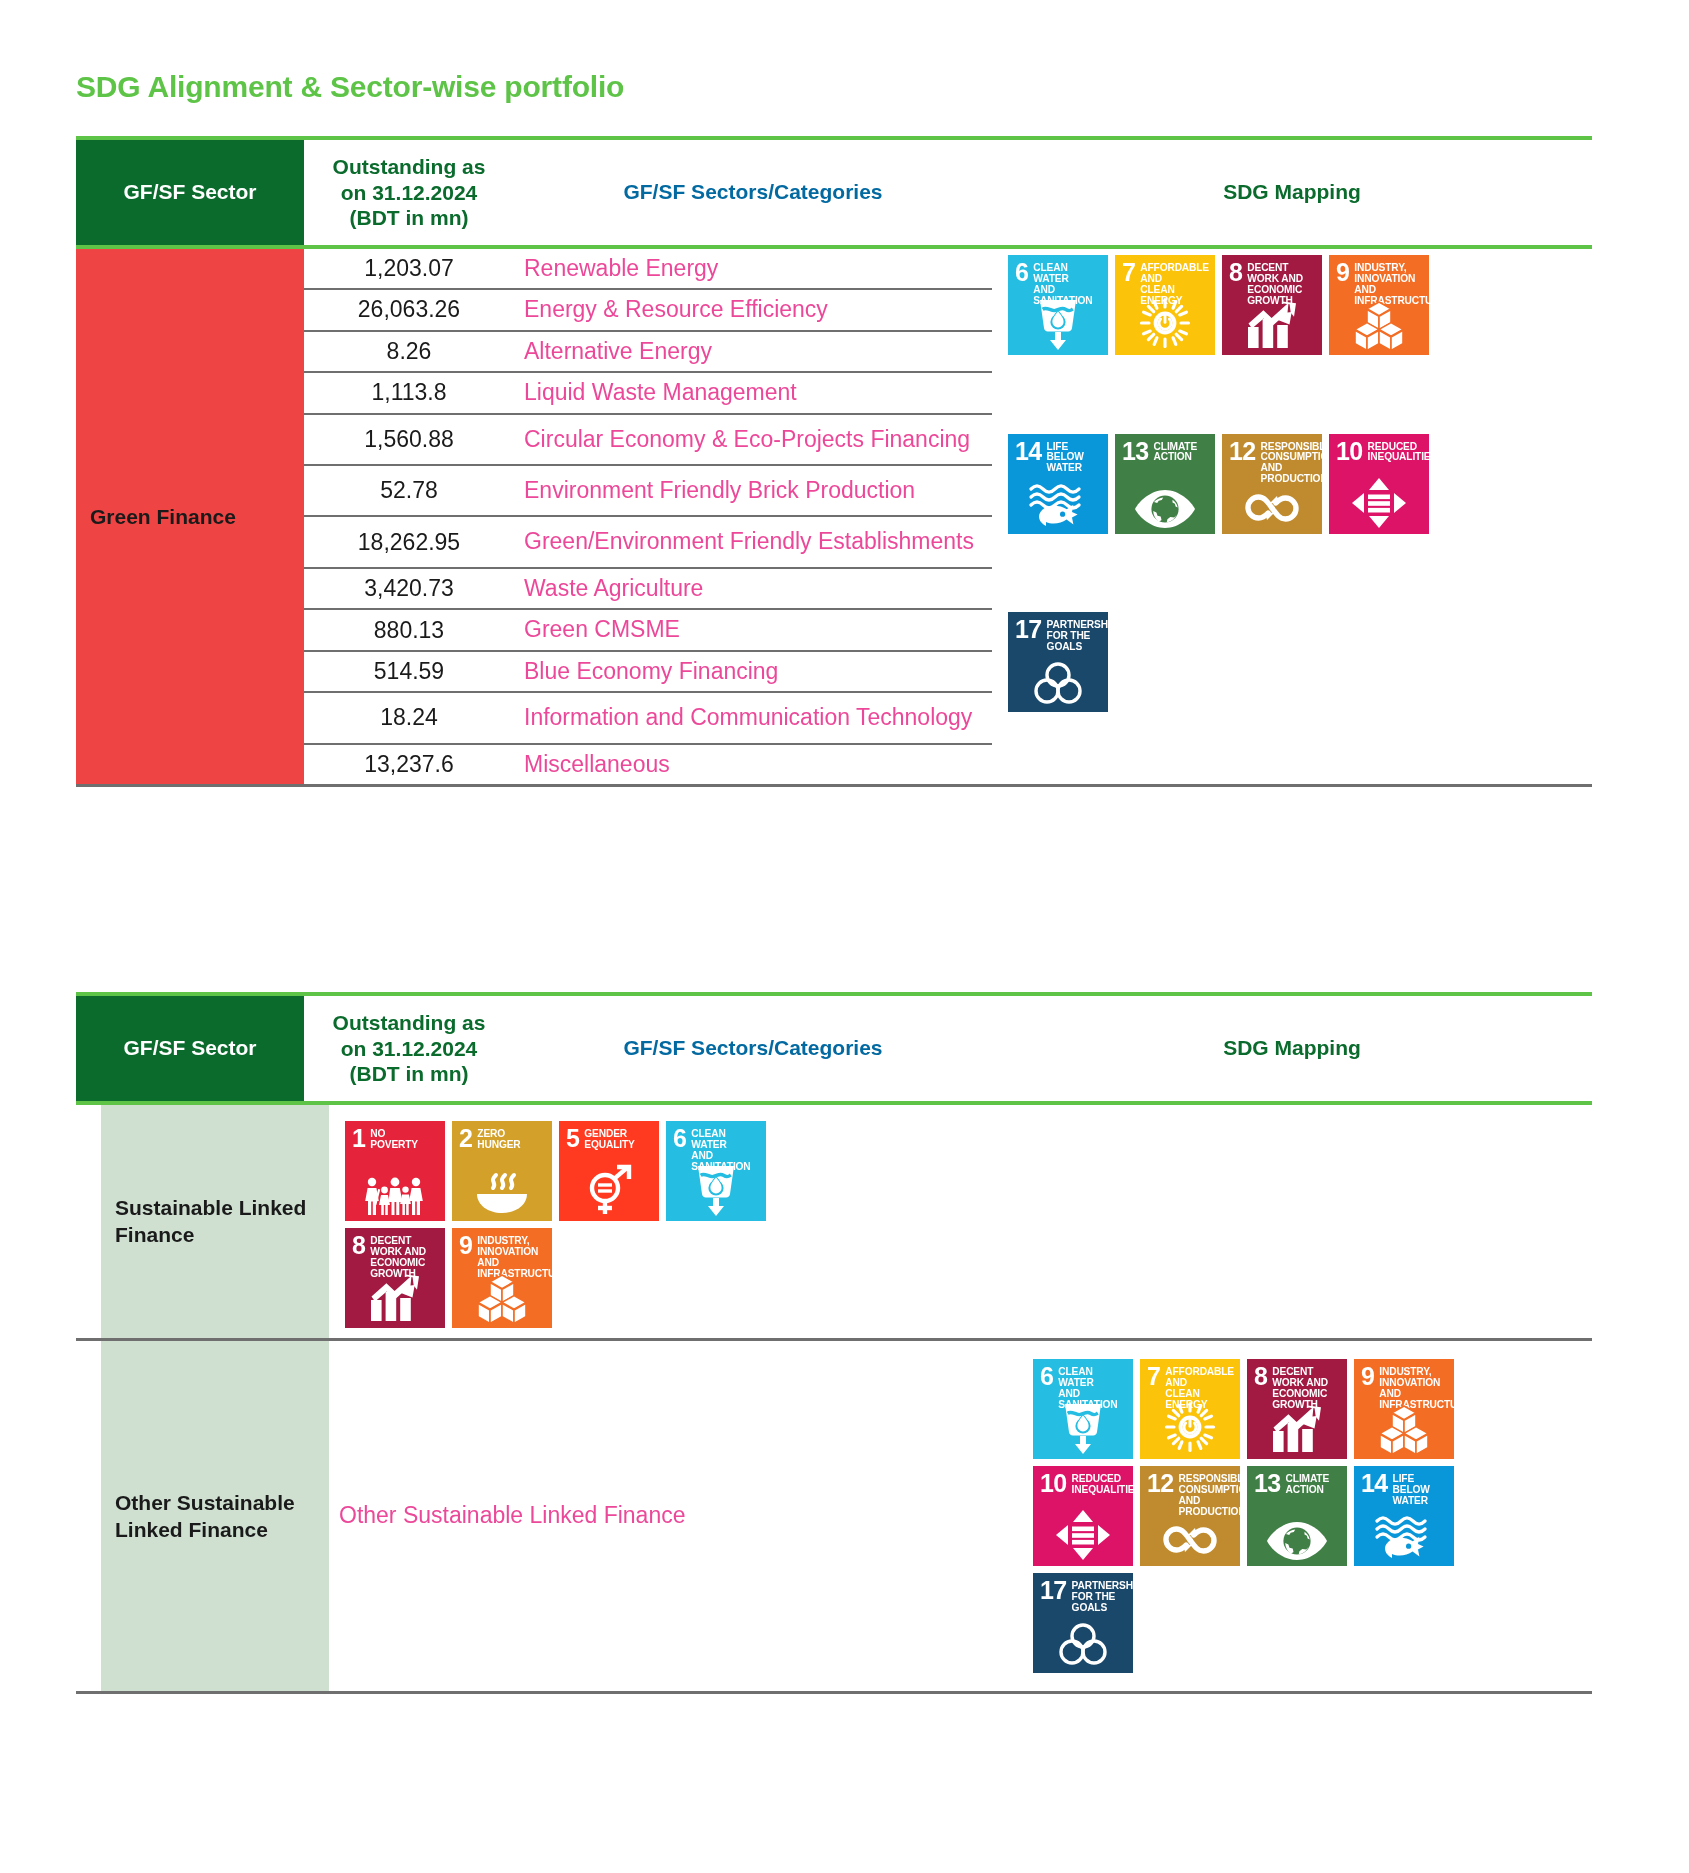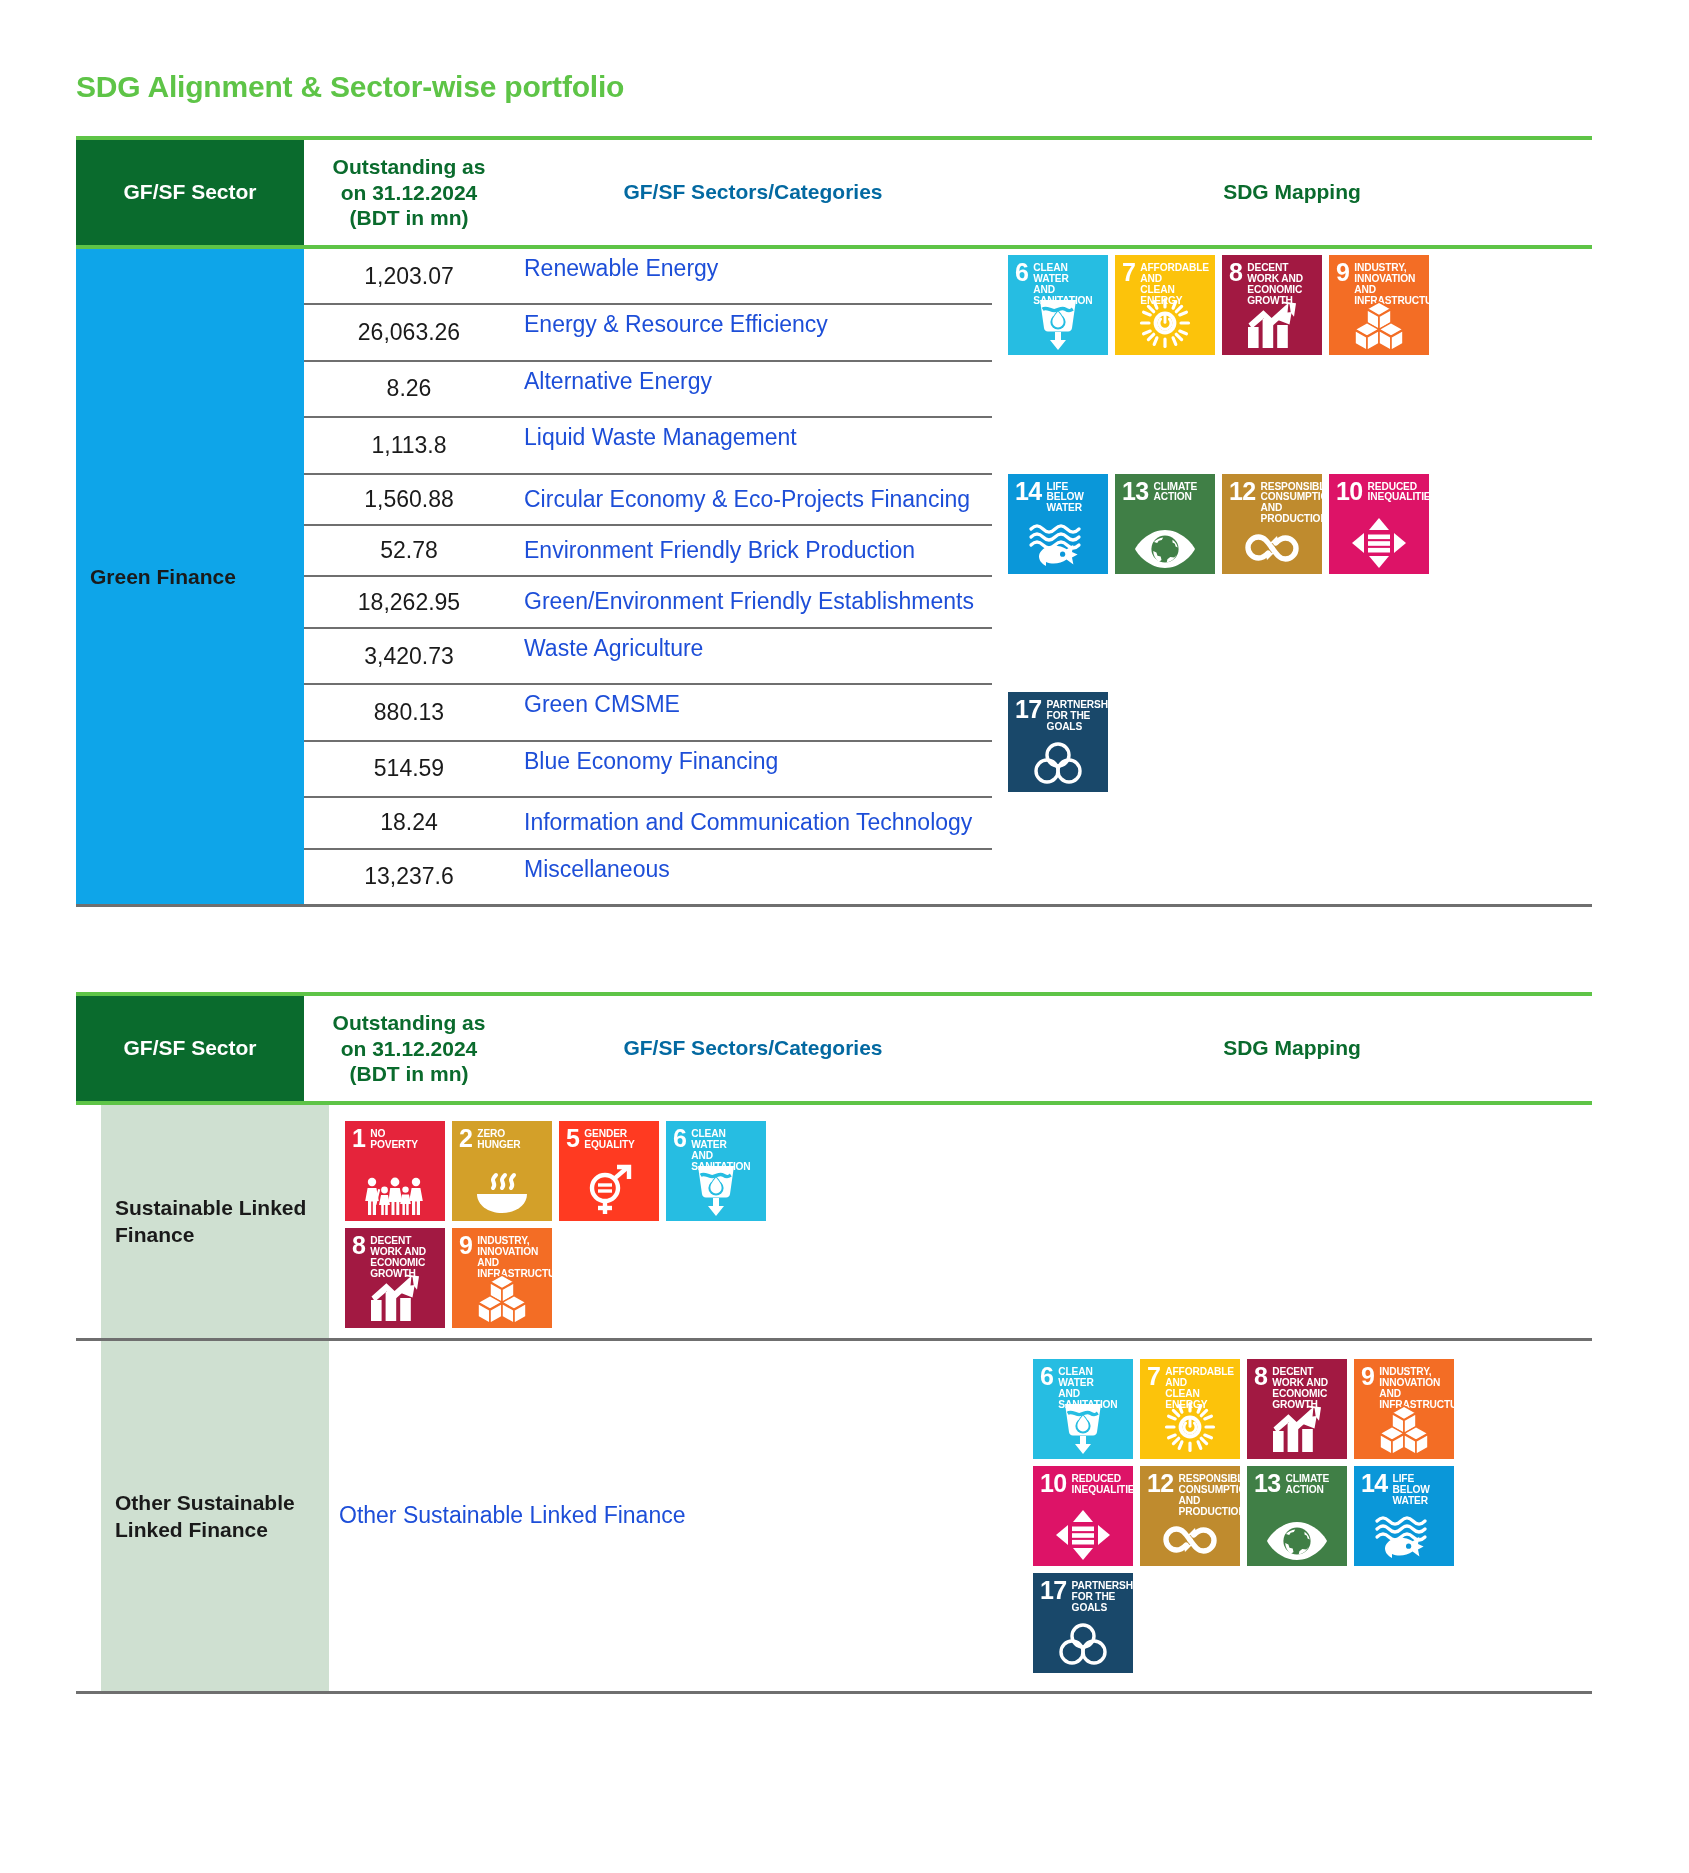--- a/index.html
+++ b/index.html
@@ -68,38 +68,38 @@
   .body-grid { display: flex; align-items: stretch; }
   .sector-cell {
     width: 228px;
     display: flex; align-items: center;
     padding-left: 14px;
     font-size: 21px;
     font-weight: bold;
     color: #1a1a1a;
     line-height: 1.3;
   }
-  .sector-cell.green-bg { background: #0ea5e9; }
+  .sector-cell.green-bg { background: #ef4444; }
   .sector-cell.sf-bg { background: #cfe0d1; margin-left: 25px; }
   .rows-cell { width: 688px; }
   .sdg-cell { flex: 1; display: flex; padding-left: 16px; padding-top: 6px; }
 
   .row { display: flex; align-items: stretch; border-bottom: 2px solid #6f6f6f; }
   .row:last-child { border-bottom: none; }
   .row .amt {
     width: 210px;
     display: flex; align-items: center; justify-content: center;
     font-size: 23px; color: #1a1a1a;
     padding: 5px 6px;
   }
   .row .cat {
     width: 478px;
     display: flex; align-items: center;
-    font-size: 23px; color: #1d4ed8;
-    padding: 5px 2px 20px 10px;
+    font-size: 23px; color: #ec4899;
+    padding: 5px 2px 5px 10px;
     line-height: 1.28;
   }
   .row.tall .amt, .row.tall .cat { padding-top: 10px; padding-bottom: 10px; }
 
   
   .t2 .row .amt, .t2 .row .cat { padding-top: 28px; padding-bottom: 28px; font-size: 23px; }
 
   
   .sdg-grid { display: flex; flex-wrap: wrap; width: 452px; gap: 7px; }
   .sdg { width: 100px; height: 100px; position: relative; overflow: hidden; }

